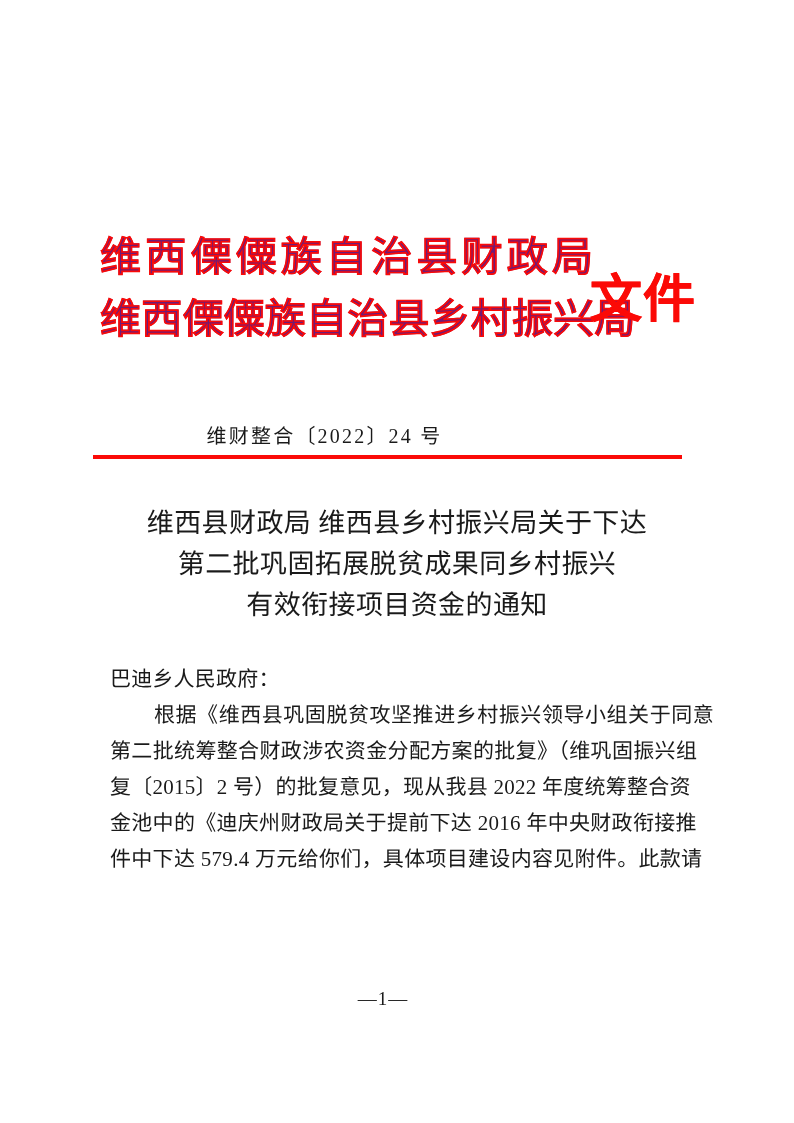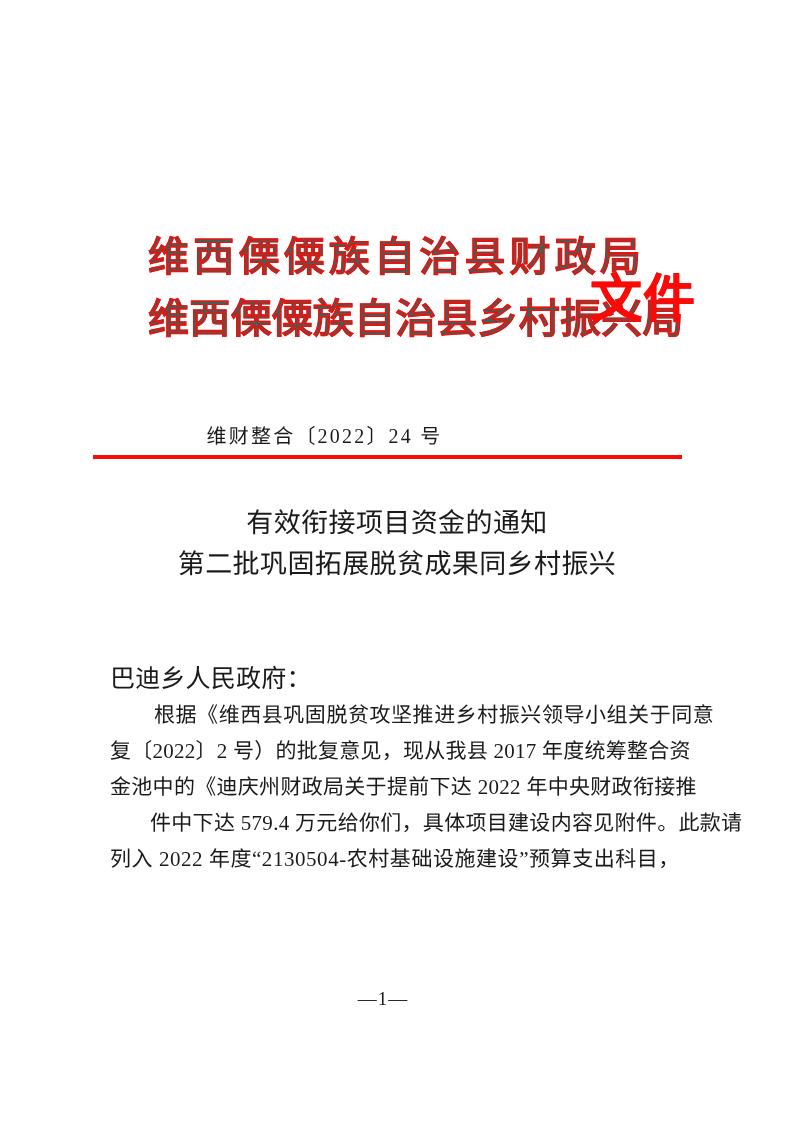--- a/index.html
+++ b/index.html
@@ -33,26 +33,25 @@
   }
 
   .letterhead-names {
     position: absolute;
     left: 100px;
     top: 0;
     width: 500px;
   }
 
   .lh-line {
-    color: #0f766e;
+    color: #701a75;
     font-family: "Liberation Serif", "DejaVu Serif", serif;
     font-weight: 700;
     white-space: nowrap;
     line-height: 1.0;
-    margin-left: 48px;
     -webkit-text-stroke: 0.4px #fb0a07;
   }
 
   .lh-line-1 {
     font-size: 41px;
     letter-spacing: 4.2px;
     padding-top: 9px;
   }
 
   .lh-line-2 {
@@ -121,21 +120,21 @@
   
   .body-block {
     position: absolute;
     left: 110px;
     top: 661px;
     width: 588px;
   }
 
   .salutation {
     font-family: "Liberation Serif", "DejaVu Serif", serif;
-    font-size: 25px;
+    font-size: 21px;
     line-height: 36px;
     letter-spacing: 0.2px;
     color: #1a1a1a;
     white-space: nowrap;
   }
 
   .body-line {
     font-family: "Liberation Serif", "DejaVu Serif", serif;
     font-size: 21px;
     line-height: 36px;
@@ -148,21 +147,21 @@
     text-indent: 44px;
     font-family: Liberation Serif, serif;
   }
 
   
   .t-1 { letter-spacing: 0.55px; }
   .t-2 { letter-spacing: 0.35px; }
   .t-3 { letter-spacing: 0.25px; }
   .t-4 { letter-spacing: 0.30px; }
   .t-5 { letter-spacing: 0.85px; }
-  .t-6 { letter-spacing: 0.30px; margin-left: 40px; }
+  .t-6 { letter-spacing: 0.30px; }
   .t-7 { letter-spacing: 0.55px; }
 
   
   .page-number {
     position: absolute;
     left: 0;
     top: 988px;
     width: 794px;
     text-align: center;
     padding-right: 28px;
@@ -184,29 +183,30 @@
       <div class="lh-line lh-line-2">维西傈僳族自治县乡村振兴局</div>
     </div>
     <div class="lh-wenjian">文件</div>
   </div>
 
   <div class="doc-number">维财整合〔2022〕24 号</div>
 
   <div class="red-rule"></div>
 
   <div class="doc-title">
+    <div class="title-line">维西县财政局 维西县乡村振兴局关于下达</div>
+    <div class="title-line">第二批巩固拓展脱贫成果同乡村振兴</div>
     <div class="title-line">有效衔接项目资金的通知</div>
-    <div class="title-line">第二批巩固拓展脱贫成果同乡村振兴</div>
   </div>
 
   <div class="body-block">
     <div class="salutation">巴迪乡人民政府：</div>
 
     <div class="body-line indent t-1">根据《维西县巩固脱贫攻坚推进乡村振兴领导小组关于同意</div>
-    <div class="body-line t-3">复〔2022〕2 号）的批复意见，现从我县 2017 年度统筹整合资</div>
-    <div class="body-line t-4">金池中的《迪庆州财政局关于提前下达 2022 年中央财政衔接推</div>
+    <div class="body-line t-2">第二批统筹整合财政涉农资金分配方案的批复》（维巩固振兴组</div>
+    <div class="body-line t-3">复〔2015〕2 号）的批复意见，现从我县 2022 年度统筹整合资</div>
+    <div class="body-line t-4">金池中的《迪庆州财政局关于提前下达 2016 年中央财政衔接推</div>
     <div class="body-line t-6">件中下达 579.4 万元给你们，具体项目建设内容见附件。此款请</div>
-    <div class="body-line t-7">列入 2022 年度“2130504-农村基础设施建设”预算支出科目，</div>
   </div>
 
   <div class="page-number">—1—</div>
 
 </div>
 
 </body></html>

